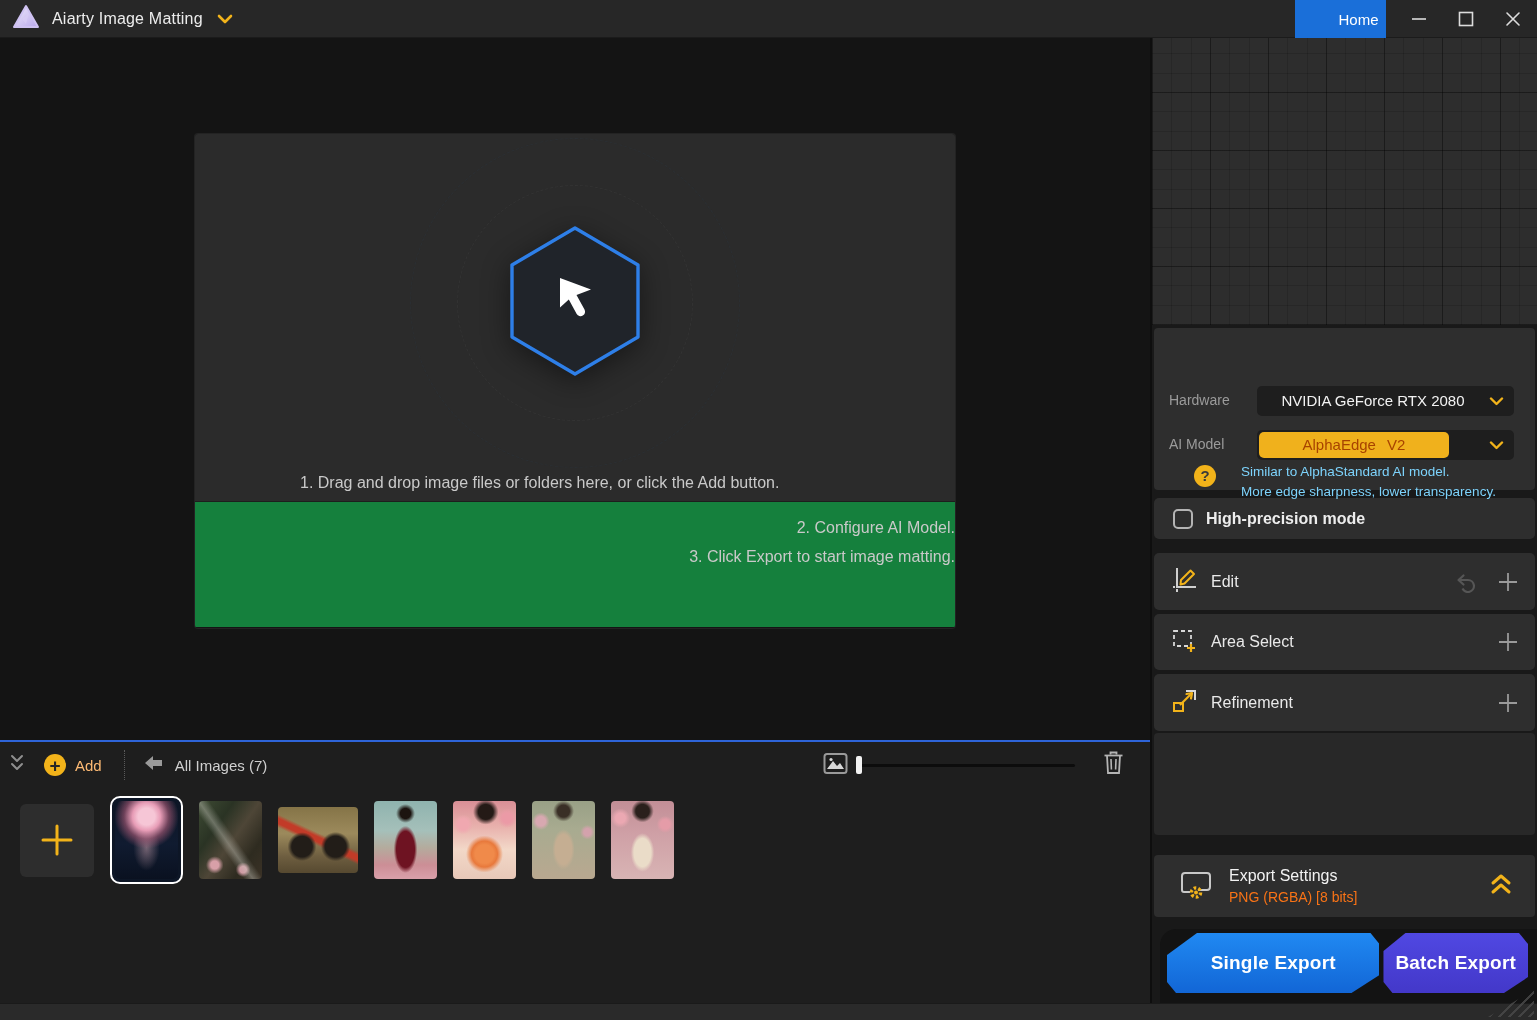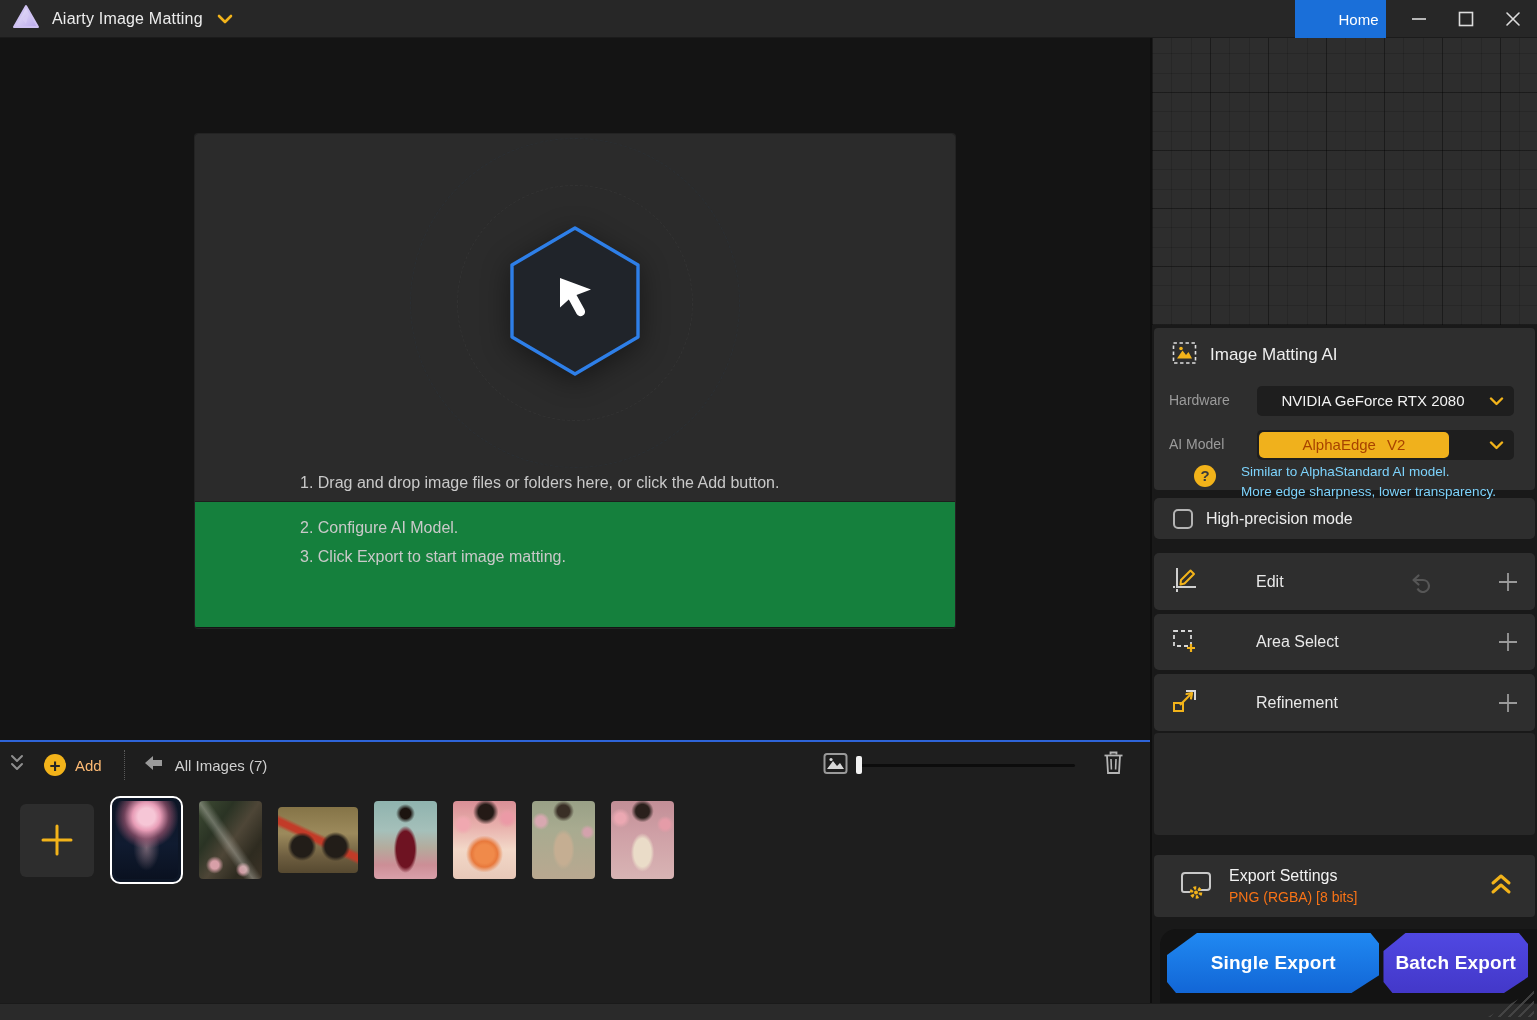--- a/index.html
+++ b/index.html
@@ -10,21 +10,21 @@
   
   .titlebar { position:relative; height:38px; background:#272727; display:flex; align-items:center; padding-left:12px; border-bottom:1px solid #1b1b1b; }
   .app-title { color:#ececec; font-size:16px; margin-left:12px; letter-spacing:.2px; }
   .title-chevron { margin-left:14px; }
   .home-btn { position:absolute; left:1295px; top:0; width:91px; height:38px; background:#1a6fd9; color:#fff; font-size:15px; display:flex; align-items:center; justify-content:center; cursor:pointer;padding-left:36px; }
   .win-controls { position:absolute; right:0; top:0; height:38px; display:flex; align-items:center; gap:27px; padding-right:14px; }
   .win-btn { width:20px; height:20px; display:flex; align-items:center; justify-content:center; cursor:pointer; }
 
   
   .content { display:flex; height:965px; }
-  .main { position:relative; width:1150px; height:965px; background:#141414; }
+  .main { position:relative; width:1150px; height:965px; background:#141414;text-align:right; }
 
   
   .drop-panel { position:absolute; left:195px; top:96px; width:760px; height:494px; border-radius:3px; overflow:hidden; box-shadow:0 0 0 1px #232323; }
   .dp-top { position:relative; height:368px; background:#2b2b2b; border-bottom:1px solid #1d1d1d; }
   .dashed-circle { position:absolute; border:1px dashed #333; border-radius:50%; left:50%; top:169px; transform:translate(-50%,-50%); }
   .dc-inner { width:236px; height:236px; }
   .dc-outer { width:330px; height:330px; border-color:#2b2f33; }
   .hexagon-wrap { position:absolute; left:50%; top:169px; transform:translate(-50%,-50%); filter:drop-shadow(0 6px 14px rgba(0,0,0,.45)); }
   .step { color:#c9c9c9; font-size:16px; }
   .step-1 { position:absolute; left:105px; bottom:9px; }
@@ -111,25 +111,25 @@
   .select-box { position:absolute; left:103px; width:257px; height:30px; background:#1e1e1e; border-radius:5px; display:flex; align-items:center; cursor:pointer; }
   .hw-select { top:58px; }
   .model-select { top:102px; }
   .select-value { flex:1; text-align:center; color:#f2f2f2; font-size:15px; }
   .select-chevron { margin-right:10px; }
   .model-pill { position:absolute; left:2px; top:2px; width:190px; height:26px; background:#f0b11c; border-radius:5px; display:flex; align-items:center; justify-content:center; color:#a84300; font-size:15px; word-spacing:7px; }
   .help-row { position:absolute; left:0; top:134px; width:100%; display:flex; }
   .q-icon { position:absolute; left:40px; top:3px; width:22px; height:22px; border-radius:50%; background:#f2b31a; color:#3a3a3a; font-size:15px; font-weight:bold; display:flex; align-items:center; justify-content:center; }
   .help-text { position:absolute; left:87px; top:0; color:#7dd3fc; font-size:13.5px; line-height:20px; }
 
-  .sec-precision { height:44px; margin-top:8px; border-radius:5px; display:flex; align-items:center; gap:13px; padding-left:19px; }
+  .sec-precision { height:44px; margin-top:8px; border-radius:5px; display:flex; align-items:center; gap:13px; padding-left:19px;font-weight:bold; }
   .checkbox { width:20px; height:20px; border:2px solid #b4b4b4; border-radius:5px; background:transparent; cursor:pointer; }
   .precision-label { color:#ededed; font-size:16px; }
 
-  .sec-tool { height:60px; margin-top:4px; border-radius:5px; display:flex; align-items:center; padding-left:17px; cursor:pointer;gap:45px; }
+  .sec-tool { height:60px; margin-top:4px; border-radius:5px; display:flex; align-items:center; padding-left:17px; cursor:pointer; }
   .sec-tool.first { margin-top:14px; }
   .tool-label { color:#e9e9e9; font-size:16px; margin-left:13px; }
   .tool-spacer { flex:1; }
   .row-icon-btn { display:flex; align-items:center; justify-content:center; width:26px; height:26px; cursor:pointer; }
   .undo-btn { margin-right:16px; }
   .plus-btn { margin-right:14px; }
 
   .sec-empty { height:108px; margin-top:2px; background:#282828; border-radius:4px; }
 
   .sec-export { height:66px; margin-top:20px; border-radius:4px; display:flex; align-items:center; padding-left:24px; cursor:pointer; }
@@ -276,30 +276,20 @@
           <div class="thumb th-sage"></div>
           <div class="thumb th-cream"></div>
         </div>
       </div>
     </div>
 
     <div class="sidebar">
       <div class="grid-preview"></div>
 
       <div class="sec sec-ai">
-        <div class="ai-header">
-          <span>
-            <svg width="25" height="24" viewBox="0 0 25 24">
-              <rect x="1.5" y="2" width="22" height="20" fill="none" stroke="#e0e0e0" stroke-width="1.6" stroke-dasharray="3.4 2.6"></rect>
-              <path d="M5 17.5 L10.5 9.5 L14 14 L16.5 11 L20 17.5 Z" fill="#f2b31a"></path>
-              <circle cx="9" cy="7.5" r="1.8" fill="#f2b31a"></circle>
-            </svg>
-          </span>
-          <span class="ai-title">Image Matting AI</span>
-        </div>
         <span class="field-label hw-label">Hardware</span>
         <div class="select-box hw-select">
           <span class="select-value">NVIDIA GeForce RTX 2080</span>
           <span class="select-chevron">
             <svg width="15" height="9" viewBox="0 0 15 9">
                 <polyline points="2,1.5 7.5,7 13,1.5" fill="none" stroke="#f2b31a" stroke-width="2.4" stroke-linecap="round" stroke-linejoin="round"></polyline>
               </svg>
           </span>
         </div>
         <span class="field-label model-label">AI Model</span>

